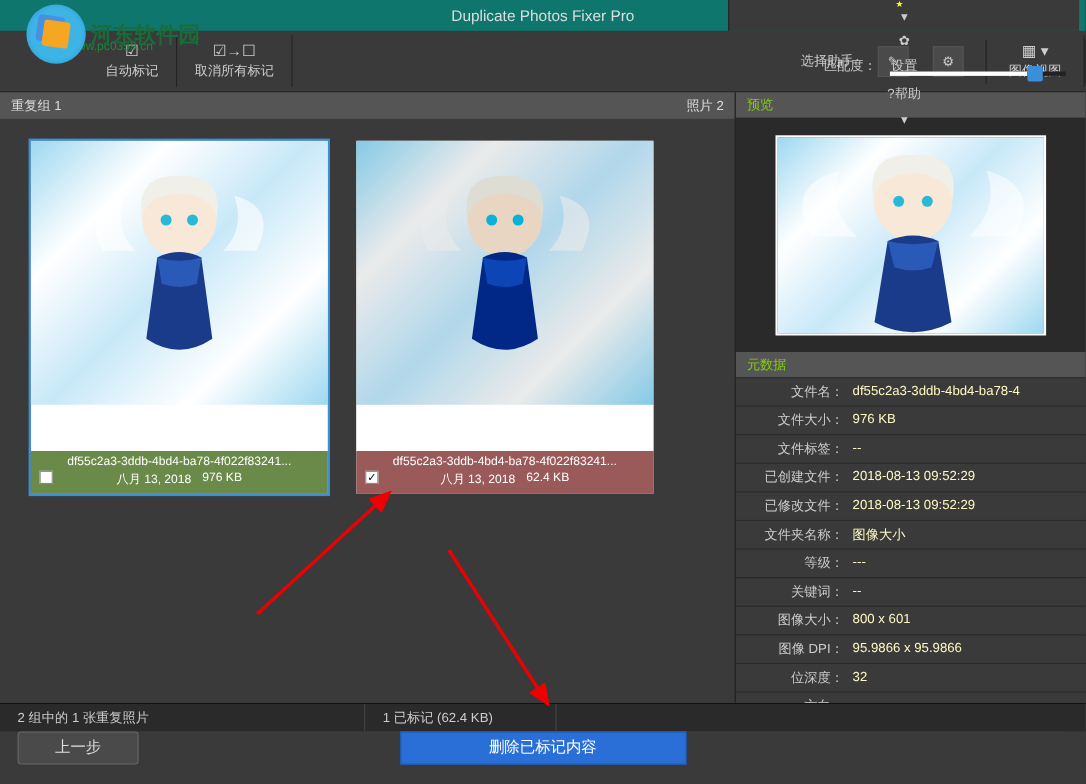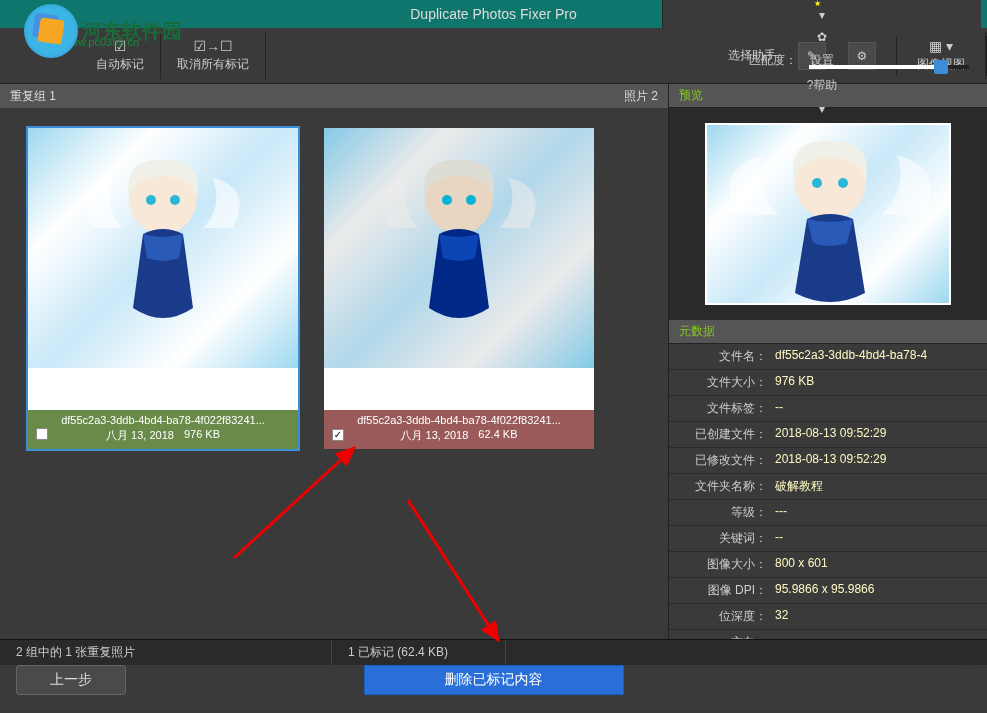--- a/index.html
+++ b/index.html
@@ -351,21 +351,21 @@
         <div class="meta-row">
           <span class="k">已创建文件：</span>
           <span class="v">2018-08-13 09:52:29</span>
         </div>
         <div class="meta-row">
           <span class="k">已修改文件：</span>
           <span class="v">2018-08-13 09:52:29</span>
         </div>
         <div class="meta-row">
           <span class="k">文件夹名称：</span>
-          <span class="v">破解教程</span>
+          <span class="v">图像大小</span>
         </div>
         <div class="meta-row">
           <span class="k">等级：</span>
           <span class="v">---</span>
         </div>
         <div class="meta-row">
           <span class="k">关键词：</span>
           <span class="v">--</span>
         </div>
         <div class="meta-row">

